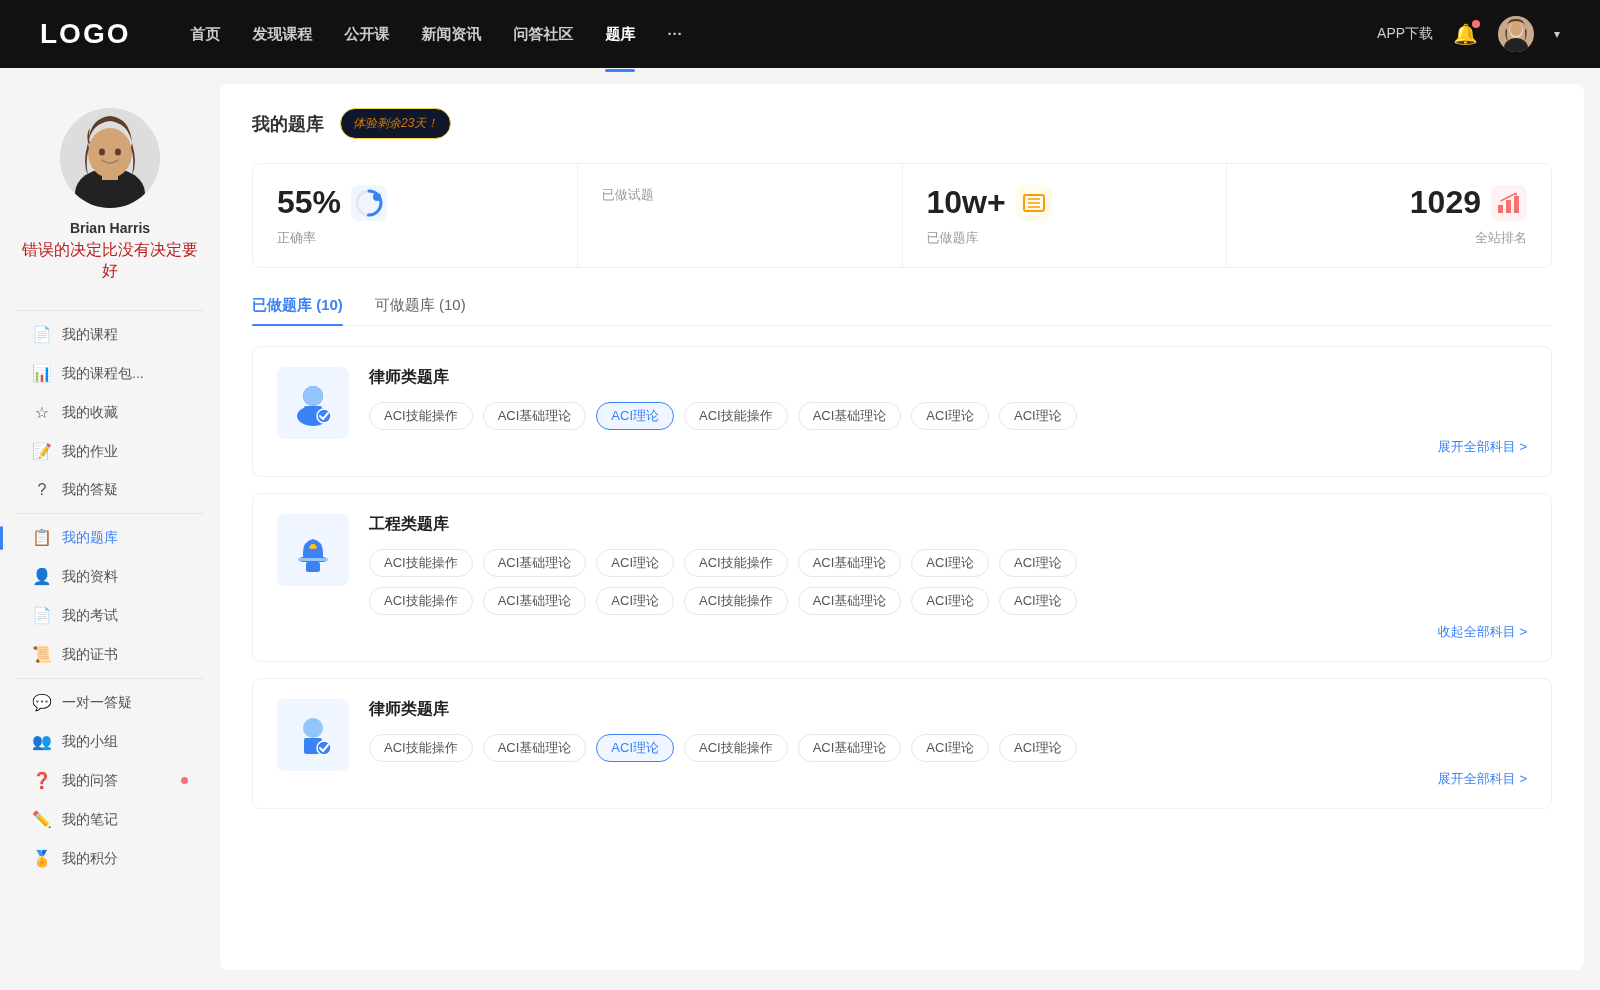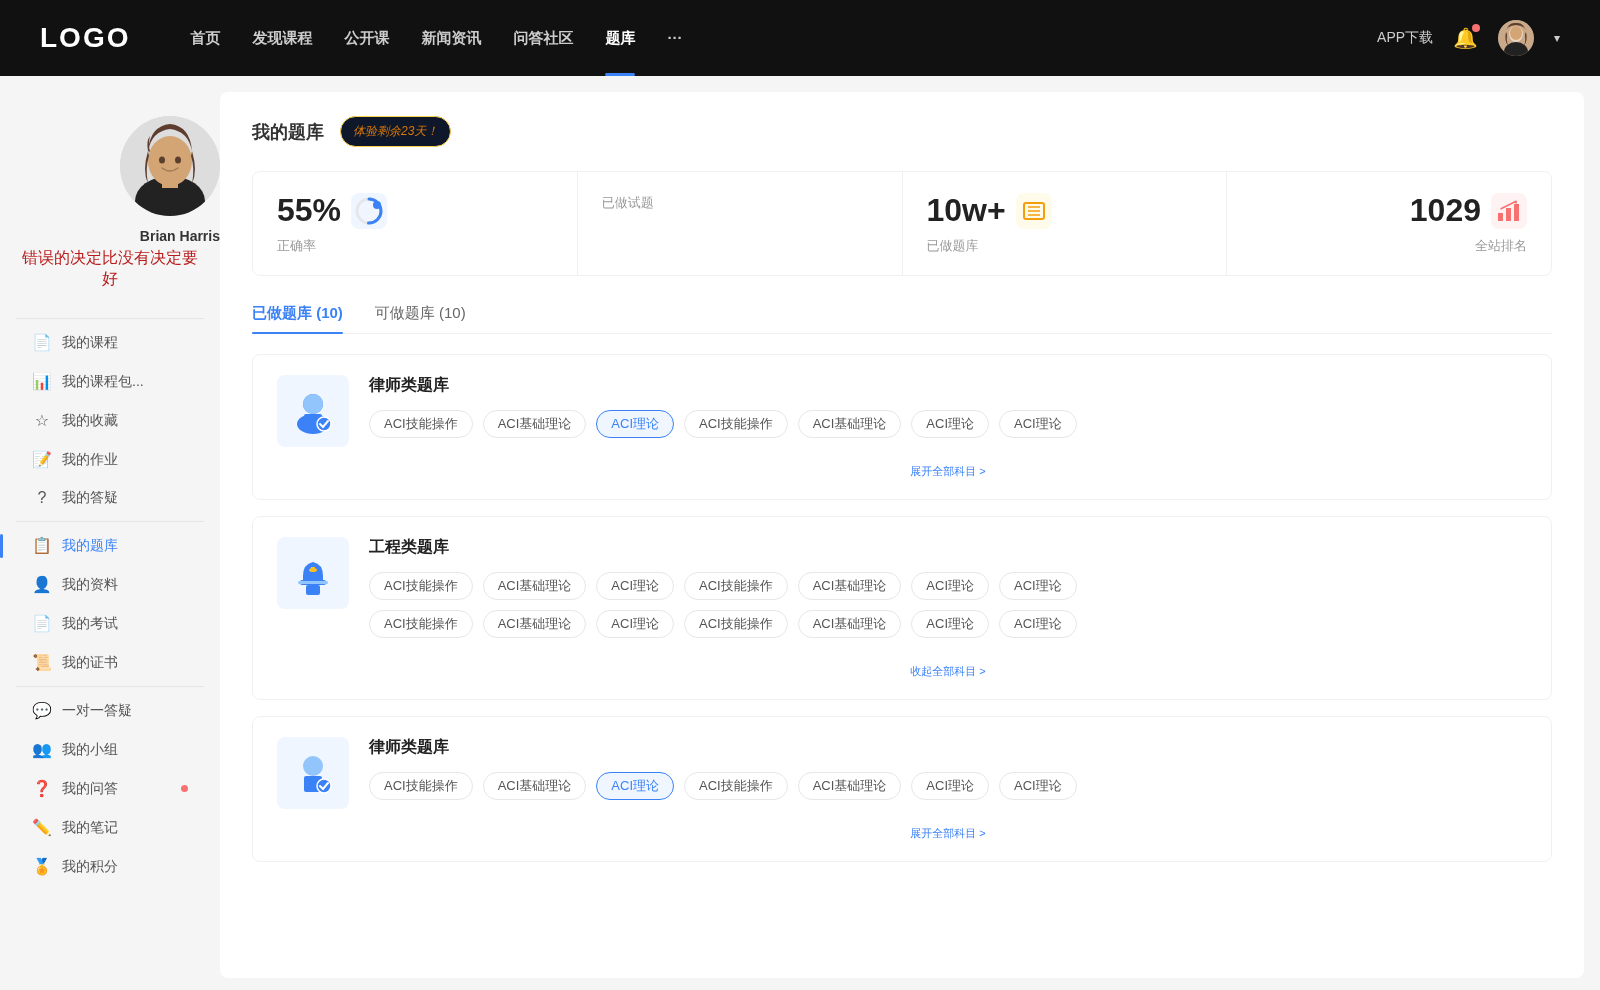--- a/index.html
+++ b/index.html
@@ -1,37 +1,37 @@
 <!DOCTYPE html>
 <html><head>
   <meta charset="utf-8">
   <style>
     * { box-sizing: border-box; margin: 0; padding: 0; }
     body { font-family: -apple-system, BlinkMacSystemFont, 'PingFang SC', 'Microsoft YaHei', sans-serif; background: #f5f5f5; min-height: 990px; }
 
     
-    .topnav { background: #111; height: 76px; display: flex; align-items: center; padding: 0 40px; position: relative; z-index: 10; }
+    .topnav { background: #111; height: 68px; display: flex; align-items: center; padding: 0 40px; position: relative; z-index: 10; }
     .topnav-logo { color: white; font-size: 28px; font-weight: bold; letter-spacing: 2px; margin-right: 60px; }
     .topnav-menu { display: flex; gap: 32px; flex: 1; font-weight: bold; }
     .topnav-menu-item { color: #ccc; font-size: 15px; cursor: pointer; padding: 4px 0; position: relative; }
     .topnav-menu-item.active { color: white; }
     .topnav-menu-item.active::after { content: ''; position: absolute; bottom: -24px; left: 50%; transform: translateX(-50%); width: 30px; height: 3px; background: #3b82f6; border-radius: 2px; }
     .topnav-right { display: flex; align-items: center; gap: 20px; margin-left: auto; }
     .topnav-app { color: #ccc; font-size: 14px; cursor: pointer; }
     .topnav-bell { color: #ccc; font-size: 20px; cursor: pointer; position: relative; }
     .topnav-bell-dot { position: absolute; top: -2px; right: -2px; width: 8px; height: 8px; background: #f87171; border-radius: 50%; }
     .topnav-avatar { width: 36px; height: 36px; border-radius: 50%; background: #888; overflow: hidden; cursor: pointer; }
     .topnav-chevron { color: #ccc; font-size: 12px; cursor: pointer; }
 
     
     .layout { display: flex; min-height: calc(990px - 72px); }
 
     
     .sidebar { width: 220px; background: #f5f5f5; padding: 24px 0; flex-shrink: 0; }
-    .sidebar-profile { display: flex; flex-direction: column; align-items: flex-end; padding: 16px 0 24px; }
+    .sidebar-profile { display: flex; flex-direction: column; align-items: center; padding: 16px 0 24px; }
     .sidebar-avatar { width: 100px; height: 100px; border-radius: 50%; background: #ddd; overflow: hidden; margin-bottom: 12px; }
     .sidebar-name { font-size: 14px; font-weight: 600; color: #333; margin-bottom: 4px; }
     .sidebar-motto { font-size: 16px; color: #b91c1c; text-align: center; padding: 0 20px; }
     .sidebar-divider { height: 1px; background: #e5e5e5; margin: 4px 16px; }
     .sidebar-item { display: flex; align-items: center; gap: 10px; padding: 10px 32px; cursor: pointer; color: #555; font-size: 14px; position: relative; }
     .sidebar-item.active { color: #3b82f6; }
     .sidebar-item.active::before { content: ''; position: absolute; left: 0; top: 50%; transform: translateY(-50%); width: 3px; height: 24px; background: #3b82f6; border-radius: 2px; }
     .sidebar-item-icon { font-size: 16px; width: 20px; text-align: center; }
     .sidebar-item-label { flex: 1; }
     .sidebar-item-dot { width: 7px; height: 7px; background: #f87171; border-radius: 50%; margin-left: 2px; }
@@ -65,21 +65,21 @@
 
     
     .qb-card { border: 1px solid #f0f0f0; border-radius: 8px; padding: 20px 24px; margin-bottom: 16px; }
     .qb-card-header { display: flex; align-items: flex-start; gap: 20px; }
     .qb-card-icon { width: 72px; height: 72px; background: #eff6ff; border-radius: 8px; display: flex; align-items: center; justify-content: center; flex-shrink: 0; }
     .qb-card-body { flex: 1; }
     .qb-card-title { font-size: 16px; font-weight: 600; color: #222; margin-bottom: 14px; }
     .qb-tags { display: flex; flex-wrap: wrap; gap: 10px; }
     .qb-tag { border: 1px solid #e5e7eb; border-radius: 20px; padding: 4px 14px; font-size: 13px; color: #555; cursor: pointer; }
     .qb-tag.active { border-color: #3b82f6; color: #3b82f6; background: #eff6ff; }
-    .qb-expand { text-align: center; font-size: 11px; color: #3b82f6; cursor: pointer; margin-top: 26px; }
+    .qb-expand { text-align: right; font-size: 13px; color: #3b82f6; cursor: pointer; margin-top: 8px; }
     .qb-tags-row2 { margin-top: 10px; }
 
     
     .main { overflow-y: auto; max-height: calc(990px - 72px - 32px); }
   </style>
 </head>
 <body>
 
 <nav class="topnav">
   <div class="topnav-logo">LOGO</div>

